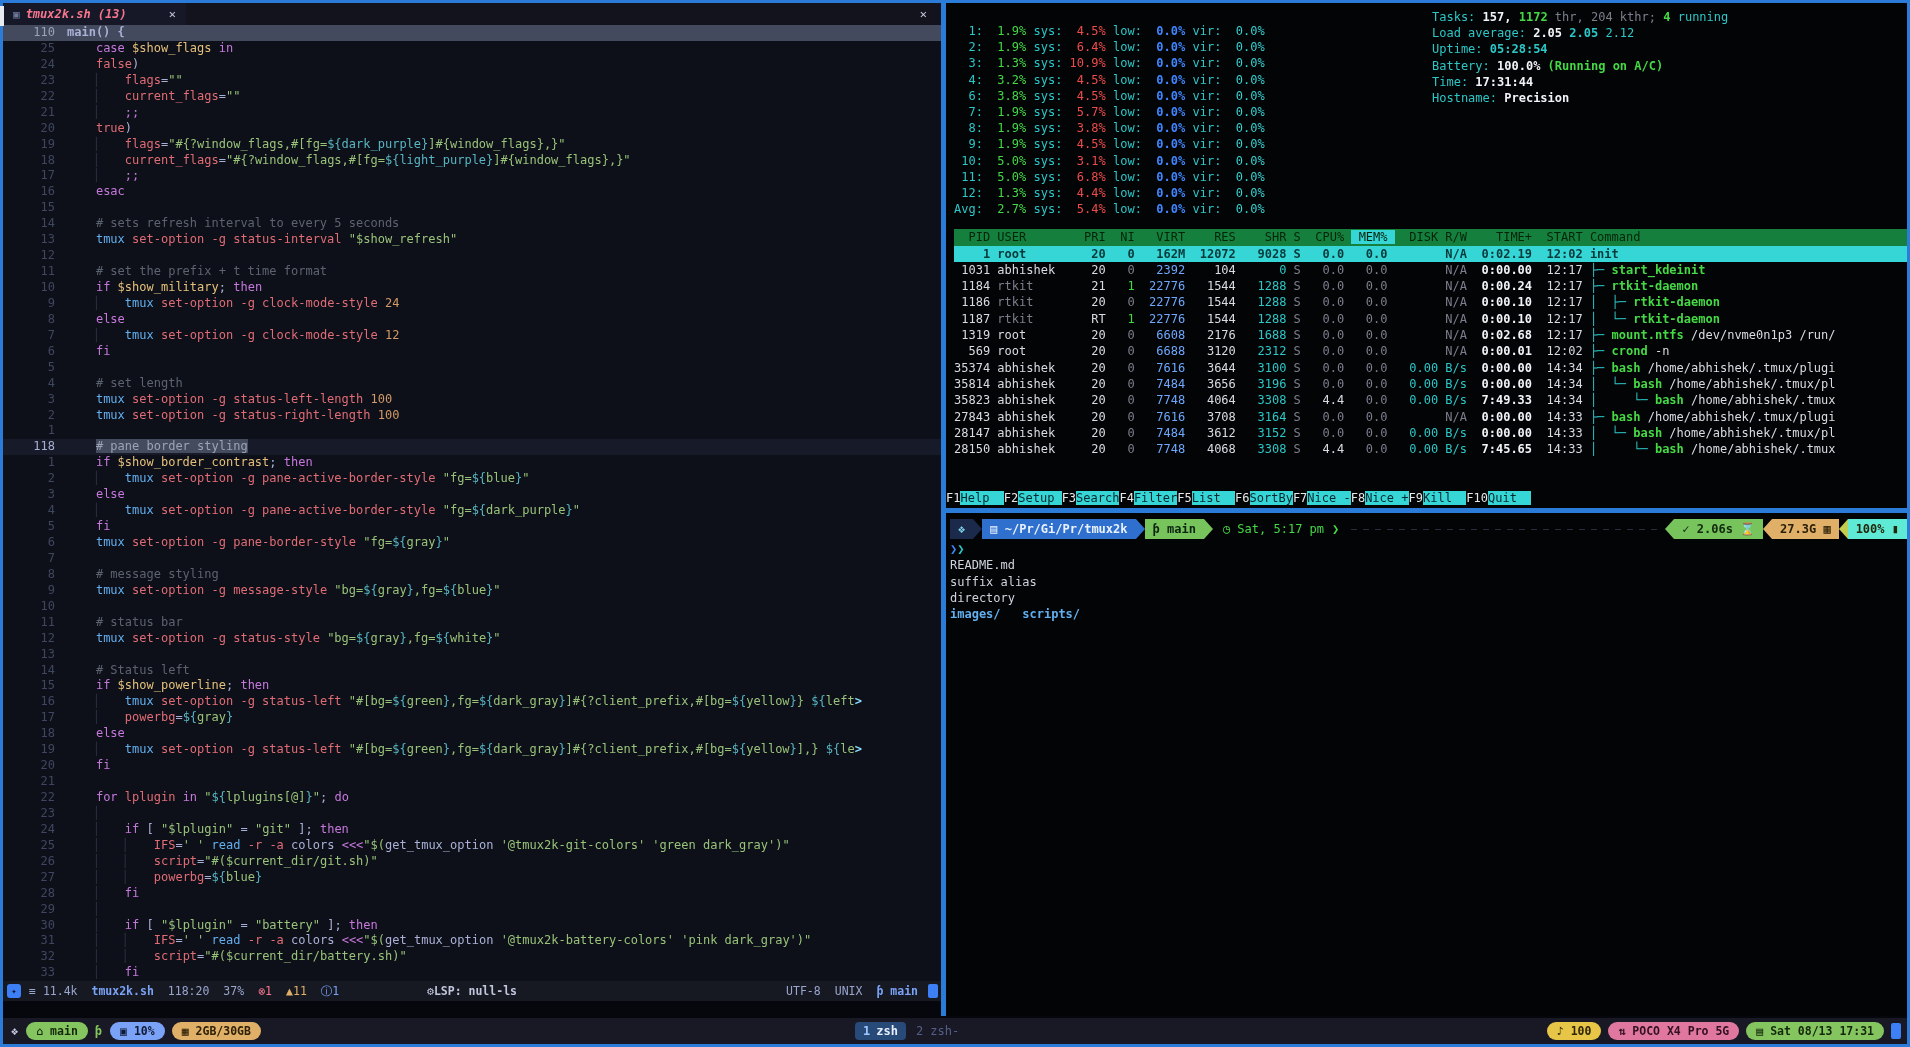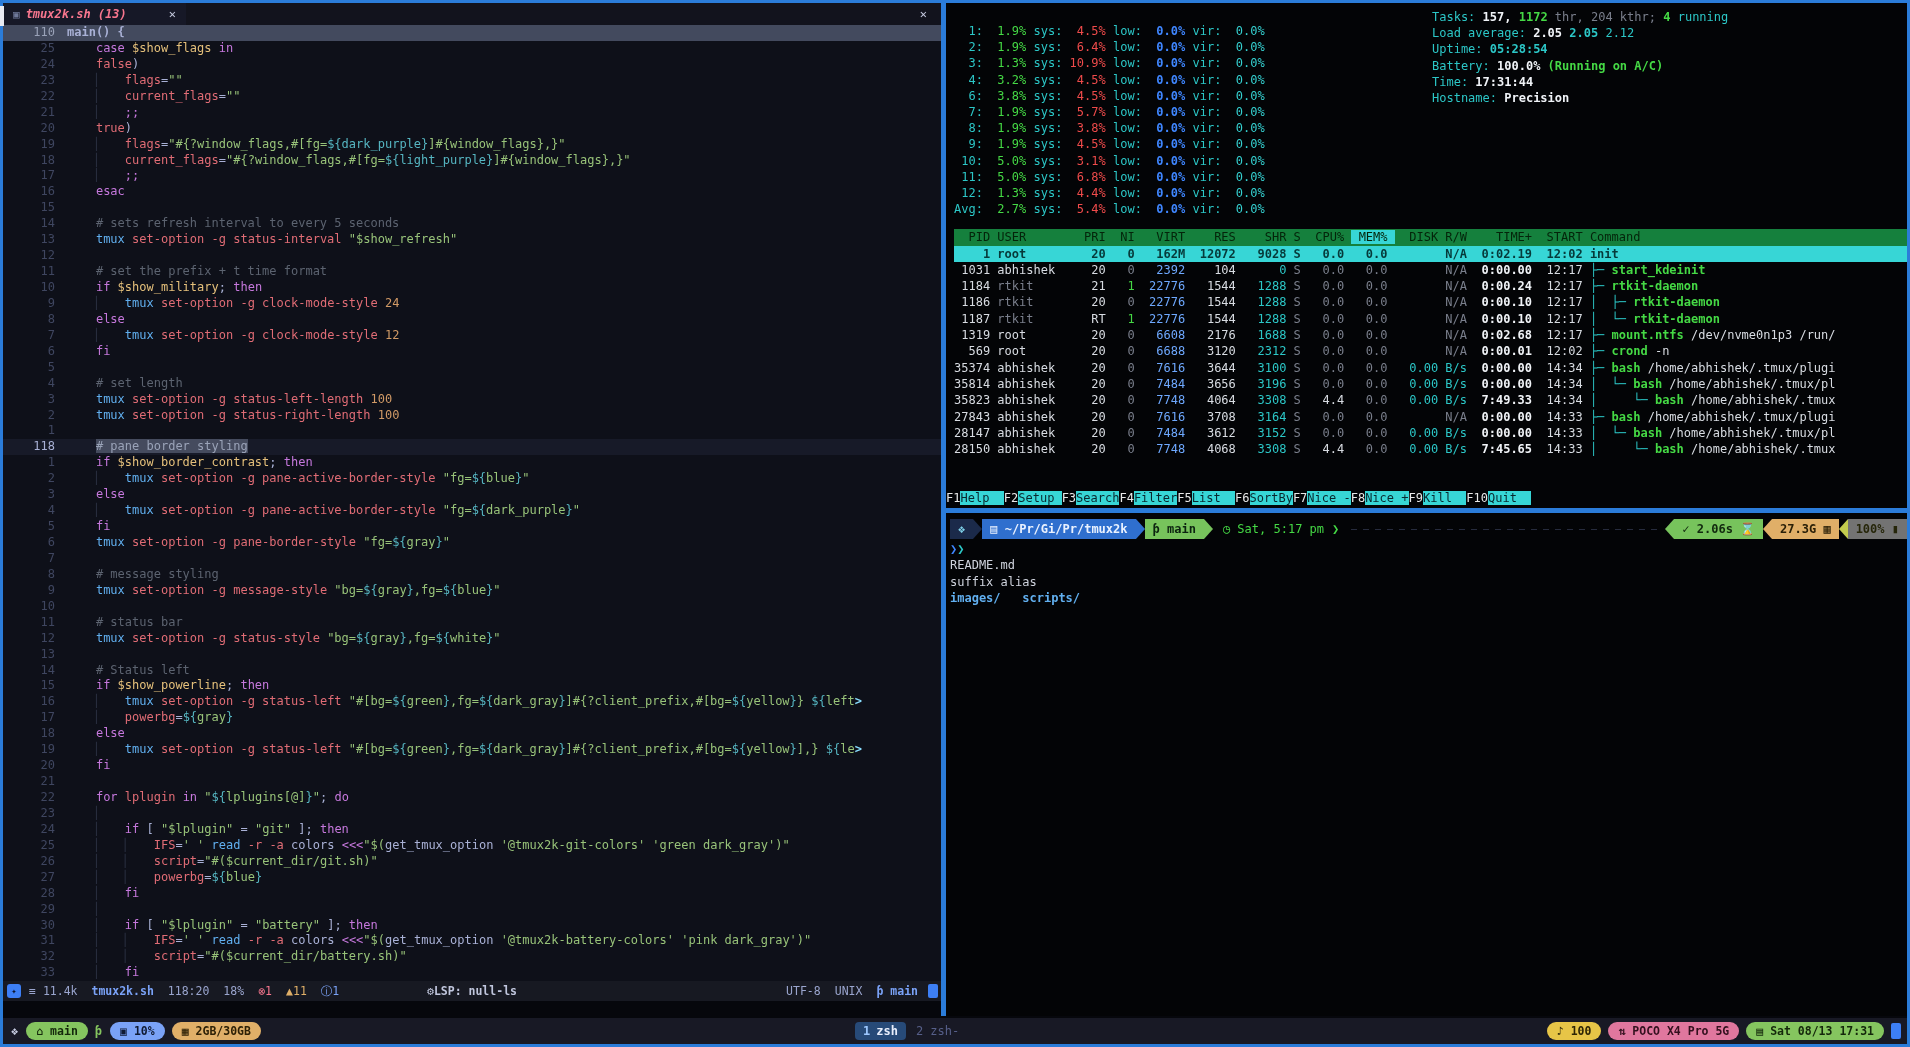--- a/index.html
+++ b/index.html
@@ -174,21 +174,21 @@
         <div class="cl"><span class="ln">30</span><span class="code-text"><span class="w">    </span><span class="gd">▏</span><span class="w">   </span><span class="k">if</span><span class="w"> [ </span><span class="g">"$lplugin"</span><span class="w"> = </span><span class="g">"battery"</span><span class="w"> ]; </span><span class="k">then</span></span></div>
         <div class="cl"><span class="ln">31</span><span class="code-text"><span class="w">    </span><span class="gd">▏</span><span class="w">   </span><span class="gd">▏</span><span class="w">   </span><span class="r">IFS</span><span class="w">=</span><span class="g">' '</span><span class="w"> </span><span class="fn">read</span><span class="r"> -r -a</span><span class="w"> colors </span><span class="k">&lt;&lt;&lt;</span><span class="g">"$(</span><span class="w">get_tmux_option</span><span class="g"> '@tmux2k-battery-colors' 'pink dark_gray')"</span></span></div>
         <div class="cl"><span class="ln">32</span><span class="code-text"><span class="w">    </span><span class="gd">▏</span><span class="w">   </span><span class="gd">▏</span><span class="w">   </span><span class="r">script</span><span class="w">=</span><span class="g">"#($current_dir/battery.sh)"</span></span></div>
         <div class="cl"><span class="ln">33</span><span class="code-text"><span class="w">    </span><span class="gd">▏</span><span class="w">   </span><span class="k">fi</span></span></div>
       </div>
     <div id="statusline">
       <span class="sl-block">✦</span>
       <span class="sl-item"><span>≡</span> <span>11.4k</span></span>
       <span class="sl-item sl-file">tmux2k.sh</span>
       <span class="sl-item">118:20</span>
-      <span class="sl-item">18%</span>
+      <span class="sl-item">37%</span>
       <span class="sl-item sl-err"><span>⊗</span><span>1</span></span>
       <span class="sl-item sl-warn"><span>▲</span><span>11</span></span>
       <span class="sl-item sl-info"><span>ⓘ</span><span>1</span></span>
       <span class="sl-center">⚙LSP: null-ls</span>
       <span class="sl-right">
         <span class="sl-item">UTF-8</span>
         <span class="sl-item">UNIX</span>
         <span class="sl-branch"><span>ƥ</span> <span>main</span></span>
         <span class="sl-endblock"></span>
       </span>
@@ -253,26 +253,27 @@
         <div class="pseg" id="seg-git" style="background:#77c35c;color:#0c2310;"><span>ƥ</span>&nbsp;<span>main</span></div>
         <div class="parrow" style="border-left-color:#77c35c;"></div>
         <span class="ptime">◷ Sat, 5:17 pm</span>
         <span class="pchev">❯</span>
         <div class="pfill"></div>
         <div class="parrow-l" style="border-right-color:#77c35c;"></div>
         <div class="pseg" style="background:#77c35c;color:#11290e;"><span>✓ 2.06s ⌛</span></div>
         <div class="parrow-l" style="border-right-color:#e0af68;"></div>
         <div class="pseg" style="background:#e0af68;color:#2a2008;"><span>27.3G ▦</span></div>
         <div class="parrow-l" style="border-right-color:#c3cc4e;"></div>
-        <div class="pseg" style="background:#737373;color:#26260a;"><span>100% ▮</span></div>
+        <div class="pseg" style="background:#5eead4;color:#26260a;"><span>100% ▮</span></div>
       </div>
       <div class="trow"><span class="pr1">❯</span><span class="pr2">❯</span></div>
       <div id="term-out">
           <div class="trow"><span class="tw">README.md</span></div>
           <div class="trow"><span class="tw">suffix alias</span></div>
+          <div class="trow"><span class="tw">directory</span></div>
           <div class="trow"><span class="dirb">images/</span><span class="tw">   </span><span class="dirb">scripts/</span></div>
         </div>
     </div>
   </div>
 
   <div id="tmux-bar">
     <span class="bar-icon">❖</span>
     <span class="pill pill-green"><span>⌂</span>&nbsp;<span>main</span></span>
     <span class="bar-suffix">ƥ</span>
     <span class="pill pill-blue"><span>▣</span>&nbsp;<span>10%</span></span>

